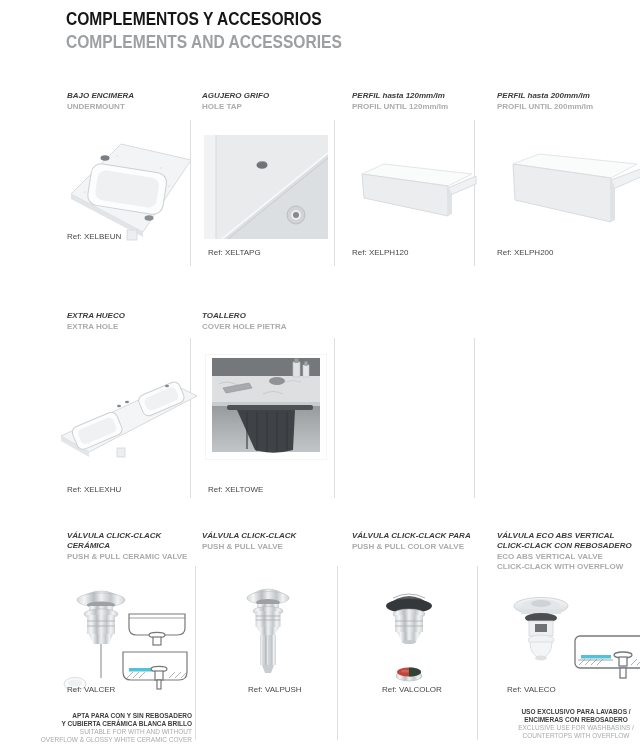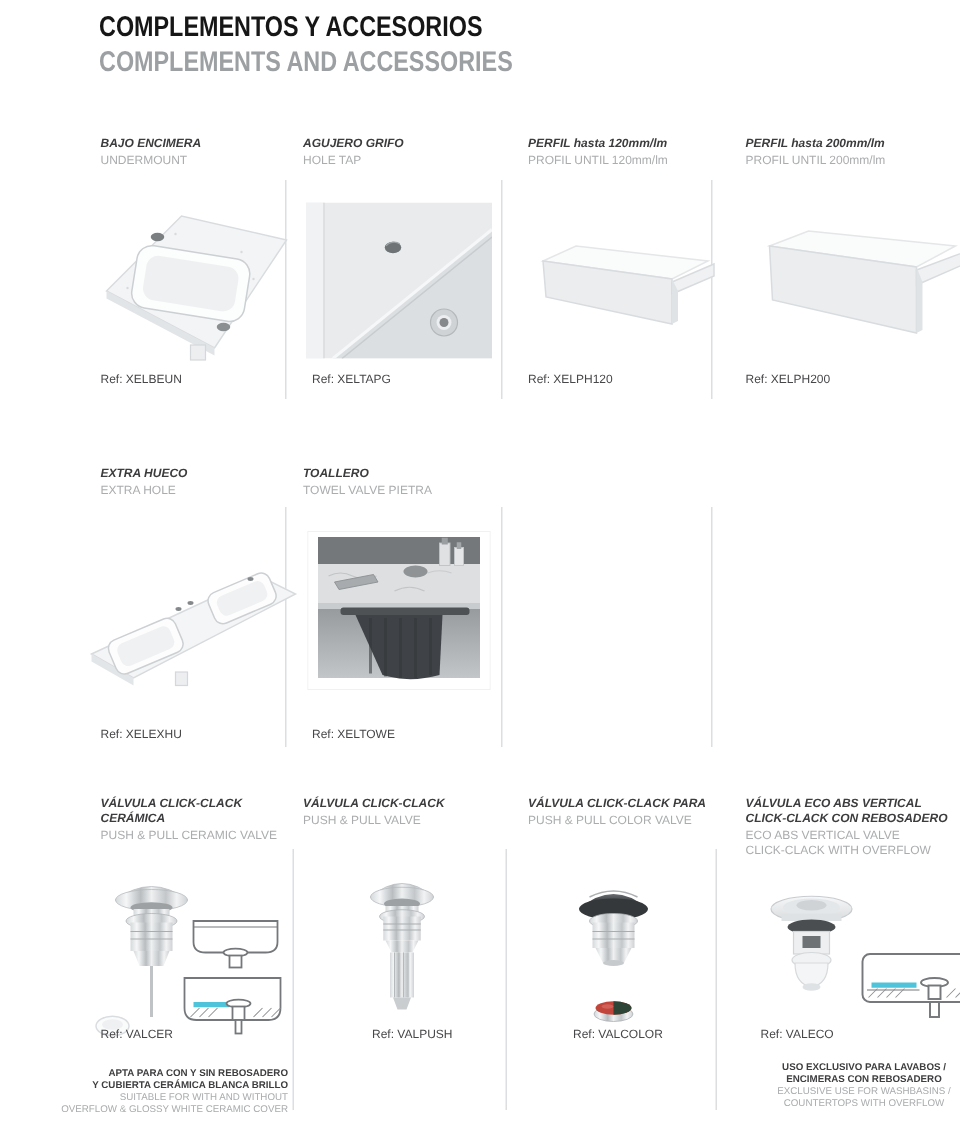--- a/index.html
+++ b/index.html
@@ -4,21 +4,21 @@
 <style>
   html,body{margin:0;padding:0;background:#fff;}
   .canvas{position:relative;width:640px;height:748px;background:#ffffff;overflow:hidden;
           font-family:"Liberation Sans","DejaVu Sans",sans-serif;margin-left:30px;}
   .hdr-es{position:absolute;left:36px;top:8px;font-size:19px;font-weight:700;color:#161616;
           white-space:nowrap;display:inline-block;transform:scaleX(.82);transform-origin:0 0;}
   .hdr-en{position:absolute;left:36px;top:31px;font-size:19px;font-weight:700;color:#9da0a2;
           white-space:nowrap;display:inline-block;transform:scaleX(.82);transform-origin:0 0;}
   .card{position:absolute;}
   .tes{font-size:8px;line-height:10px;font-weight:700;color:#3c3c3e;white-space:pre-line;padding-top:3px;font-style:italic;}
-  .ten{font-size:8px;line-height:10px;font-weight:400;color:#aaacae;white-space:pre-line;margin-top:1px;}
+  .ten{font-size:8px;line-height:10px;font-weight:700;color:#aaacae;white-space:pre-line;margin-top:1px;}
   .ref{position:absolute;font-size:8px;color:#47474a;white-space:nowrap;}
   .note-es{position:absolute;font-size:6.5px;line-height:8px;font-weight:700;color:#3e3e40;white-space:pre-line;}
   .note-en{font-size:6.5px;line-height:8px;font-weight:400;color:#a9abad;white-space:pre-line;margin-top:0px;}
   .vdiv{position:absolute;width:1px;background:#dcdedf;}
   svg{position:absolute;display:block;}
 </style>
 </head>
 <body>
 
 <div class="canvas">
@@ -78,21 +78,21 @@
           <circle cx="88" cy="78" r=".8"></circle>
       </g>
       <g transform="rotate(9 62 56)">
         <rect x="24" y="34" width="76" height="42" rx="10" fill="#fcfdfd" stroke="#ccd0d3" stroke-width="1"></rect>
         <rect x="31" y="40" width="62" height="30" rx="8" fill="#eef0f2"></rect>
       </g>
       <ellipse cx="40" cy="24" rx="4.5" ry="2.8" fill="#7b7f82"></ellipse>
       <ellipse cx="84" cy="84" rx="4.5" ry="2.8" fill="#8b8f92"></ellipse>
       <rect x="62" y="96" width="10" height="10" fill="#eceef0" stroke="#d5d8db" stroke-width=".8"></rect>
     </svg>
-    <div class="ref" style="left:0;top:160px">Ref: XELBEUN</div>
+    <div class="ref" style="left:0;top:144px">Ref: XELBEUN</div>
   </section>
 
   <section class="card" style="left:172px;top:88px;width:136px;height:178px">
     <div class="tes">AGUJERO GRIFO</div>
     <div class="ten">HOLE TAP</div>
     <svg style="left:2px;top:47px" width="124" height="104" viewBox="0 0 124 104">
       <rect x="0" y="0" width="124" height="104" fill="#e9ebed"></rect>
       <rect x="0" y="0" width="12" height="104" fill="#f0f2f3"></rect>
       <line x1="12" y1="0" x2="12" y2="104" stroke="#d8dbdd" stroke-width="1"></line>
       <polygon points="18,104 124,18 124,104" fill="#dcdfe2"></polygon>
@@ -148,21 +148,21 @@
       <ellipse cx="60" cy="50" rx="2" ry="1.3" fill="#84888b"></ellipse>
       <ellipse cx="68" cy="46" rx="2" ry="1.3" fill="#84888b"></ellipse>
       <ellipse cx="108" cy="30" rx="2" ry="1.3" fill="#84888b"></ellipse>
       <rect x="58" y="92" width="8" height="9" fill="#eceef0" stroke="#d5d8db" stroke-width=".8"></rect>
     </svg>
     <div class="ref" style="left:0;top:177px">Ref: XELEXHU</div>
   </section>
 
   <section class="card" style="left:172px;top:308px;width:136px;height:192px">
     <div class="tes">TOALLERO</div>
-    <div class="ten">TOWEL VALVE PIETRA</div>
+    <div class="ten">COVER HOLE PIETRA</div>
     <svg style="left:3px;top:46px" width="122" height="106" viewBox="0 0 122 106">
       <rect x="0" y="0" width="122" height="106" fill="#ffffff" stroke="#ededee" stroke-width="1"></rect>
       <rect x="7" y="4" width="108" height="18" fill="#74787b"></rect>
       <rect x="7" y="22" width="108" height="26" fill="#dddfe0"></rect>
       <path d="M14 30 q8 -4 16 0 t16 0" stroke="#c2c5c7" stroke-width=".8" fill="none"></path>
       <path d="M58 40 q10 -5 20 0" stroke="#c2c5c7" stroke-width=".8" fill="none"></path>
       <path d="M80 28 q8 -3 16 0" stroke="#c9ccce" stroke-width=".8" fill="none"></path>
       <polygon points="18,34 44,29 47,34 21,39" fill="#a7abae" stroke="#8c9093" stroke-width=".6"></polygon>
       <ellipse cx="72" cy="27" rx="8" ry="4" fill="#8f9396"></ellipse>
       <rect x="88" y="8" width="7" height="15" fill="#dfe1e2" stroke="#bfc2c4" stroke-width=".6"></rect>

